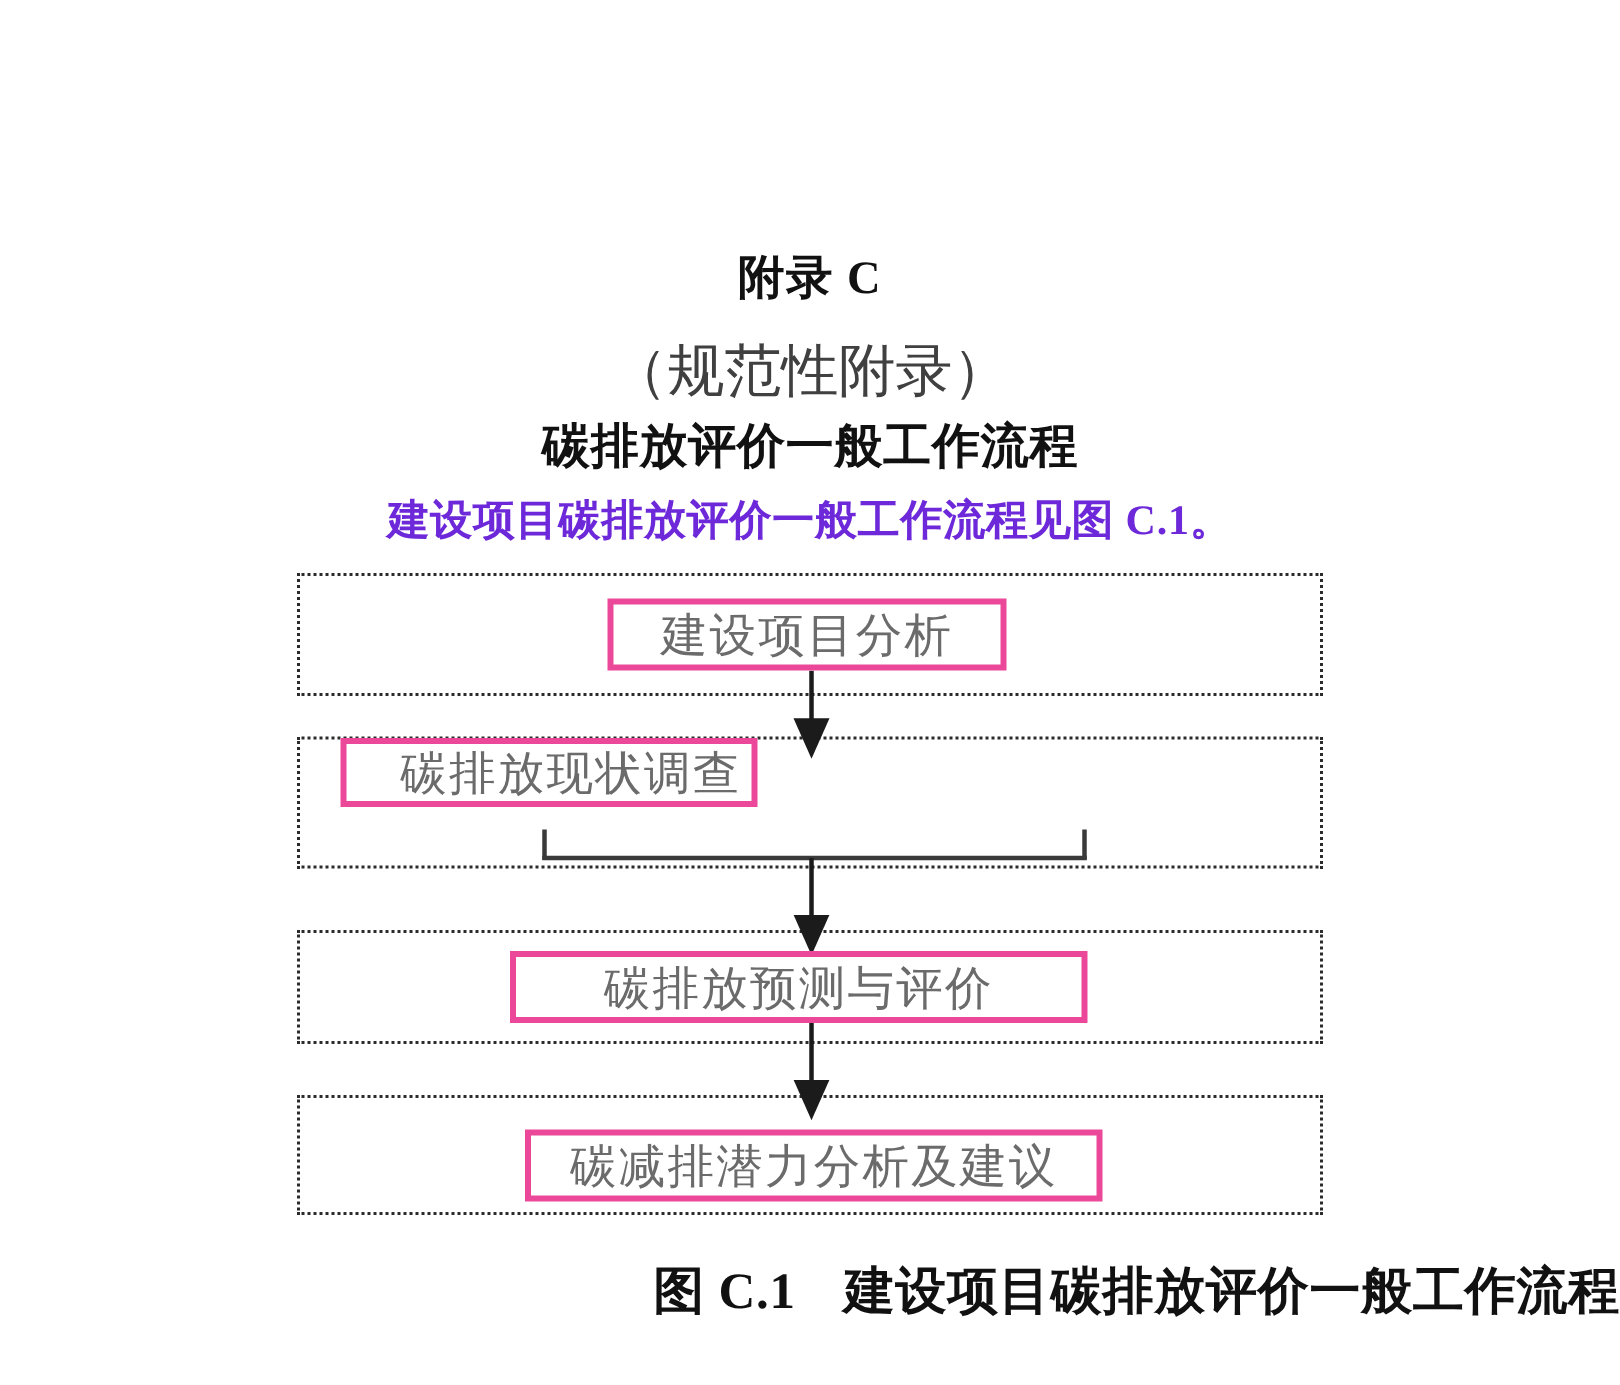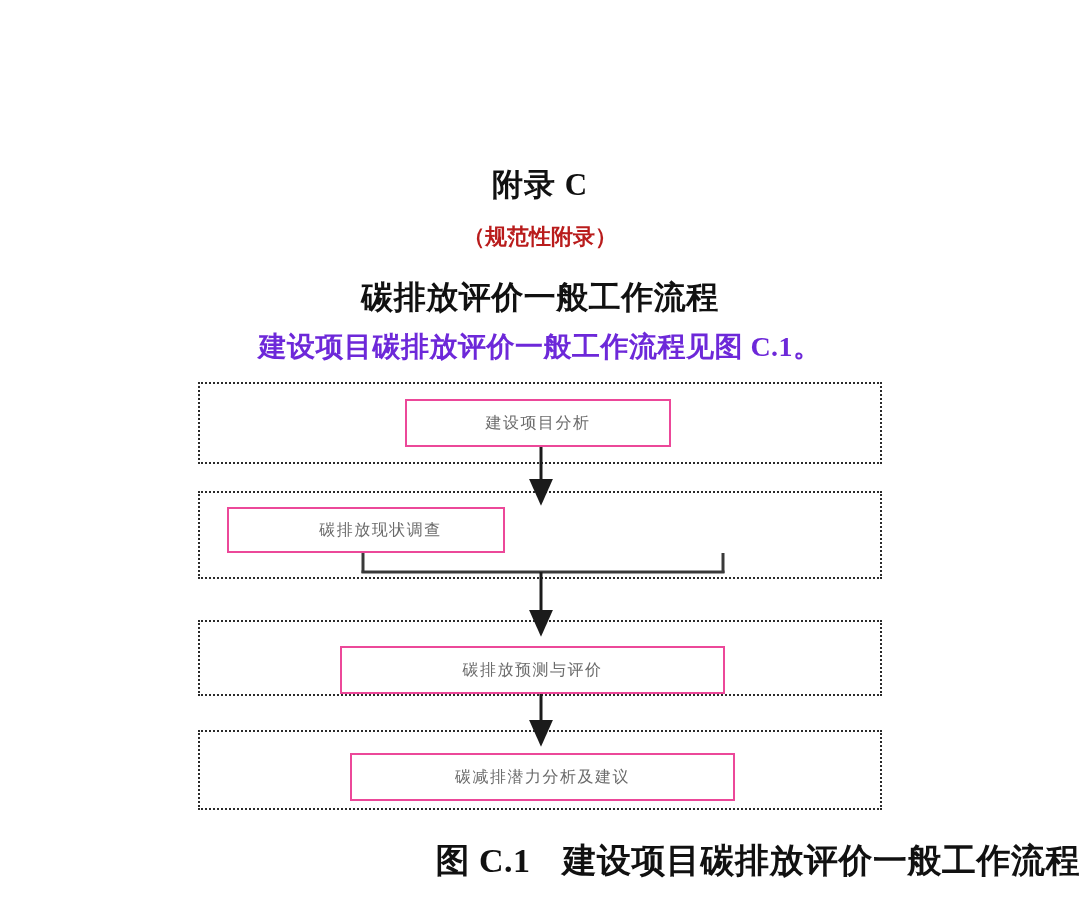--- a/index.html
+++ b/index.html
@@ -37,24 +37,24 @@
     width: 1080px;
     font-size: 31px;
     font-weight: 700;
     letter-spacing: 1px;
     color: #111;
   }
   .h-normative {
     position: absolute;
     left: 0; top: 222px;
     width: 1080px;
-    font-size: 22px;
-    font-weight: 700;
+    font-size: 38px;
+    font-weight: 400;
     letter-spacing: 0px;
-    color: #b91c1c;
+    color: #404040;
   }
   .h-subject {
     position: absolute;
     left: 0; top: 276px;
     width: 1080px;
     font-size: 32px;
     font-weight: 700;
     letter-spacing: 0.5px;
     color: #111;
   }
@@ -85,38 +85,38 @@
     background: transparent;
   }
   .group-1 { top: 2px;   width: 684px; height: 82px; }
   .group-2 { top: 111px; width: 684px; height: 88px; }
   .group-3 { top: 240px; width: 684px; height: 76px; }
   .group-4 { top: 350px; width: 684px; height: 80px; }
 
   .node {
     position: absolute;
     box-sizing: border-box;
-    border: 2px solid #ec4899;
+    border: 4px solid #ec4899;
     background: #ffffff;
     color: #6b6b6b;
-    font-size: 16px;
+    font-size: 31px;
     font-weight: 400;
     letter-spacing: 1.5px;
     display: flex;
     align-items: center;
     justify-content: center;
     text-align: center;
     line-height: 1;
   }
 
   
   .node-analysis      { left: 207px; top: 19px;  width: 266px; height: 48px; }
-  .node-survey        { left: 29px;  top: 127px; width: 278px; height: 46px; padding-left: 29px; }
+  .node-survey        { left: 29px;  top: 112px; width: 278px; height: 46px; padding-left: 29px; }
   .node-status-eval   { left: 385px; top: 127px; width: 278px; height: 46px; }
-  .node-forecast      { left: 142px; top: 254px; width: 385px; height: 48px; margin-top: 12px; }
+  .node-forecast      { left: 142px; top: 254px; width: 385px; height: 48px; }
   .node-reduction     { left: 152px; top: 373px; width: 385px; height: 48px; }
 
   
   .connectors {
     position: absolute;
     left: 0;
     top: 0;
     width: 684px;
     height: 432px;
     pointer-events: none;

